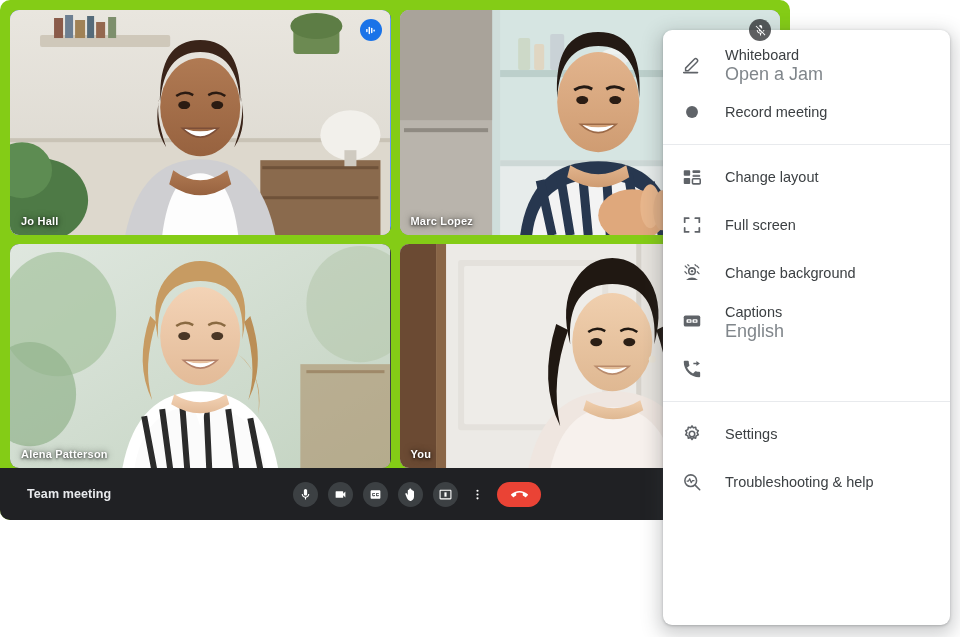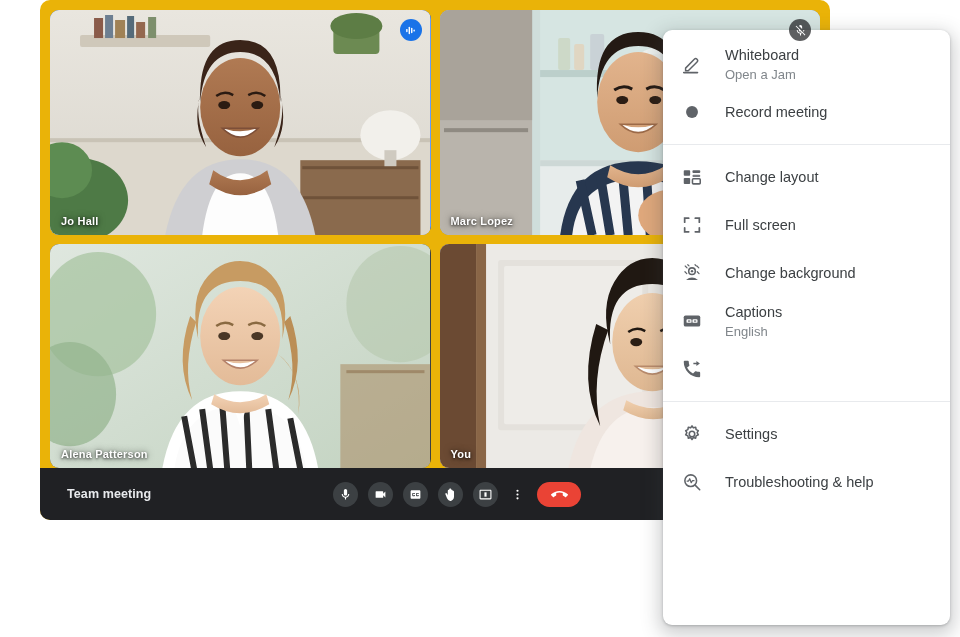--- a/index.html
+++ b/index.html
@@ -20,24 +20,23 @@
     left: 0; top: 0;
     width: 960px; height: 637px;
   }
 
   
   .meet-window {
     position: absolute;
     left: 0; top: 0;
     width: 790px;
     height: 520px;
-    background: #eab308;
+    background: #84cc16;
     border-radius: 10px;
     overflow: hidden;
-    margin-left: 40px;
   }
 
   .video-grid {
     position: absolute;
     left: 10px; top: 10px;
     width: 770px;
     height: 458px;
     display: grid;
     grid-template-columns: 1fr 1fr;
     grid-template-rows: 1fr 1fr;
@@ -157,21 +156,21 @@
     margin-right: 18px;
     color: #5f6368;
   }
   .menu-labels { display: flex; flex-direction: column; justify-content: center; }
   .menu-label {
     font-size: 14.5px;
     color: #3c4043;
     line-height: 19px;
   }
   .menu-sub {
-    font-size: 13px;
+    font-size: 18px;
     color: #80868b;
     line-height: 17px;
     margin-top: 1px;
   }
   .menu-divider {
     height: 1px;
     background: #e8eaed;
     margin: 8px 0;
   }
   .grp-1 { padding-top: 10px; }

